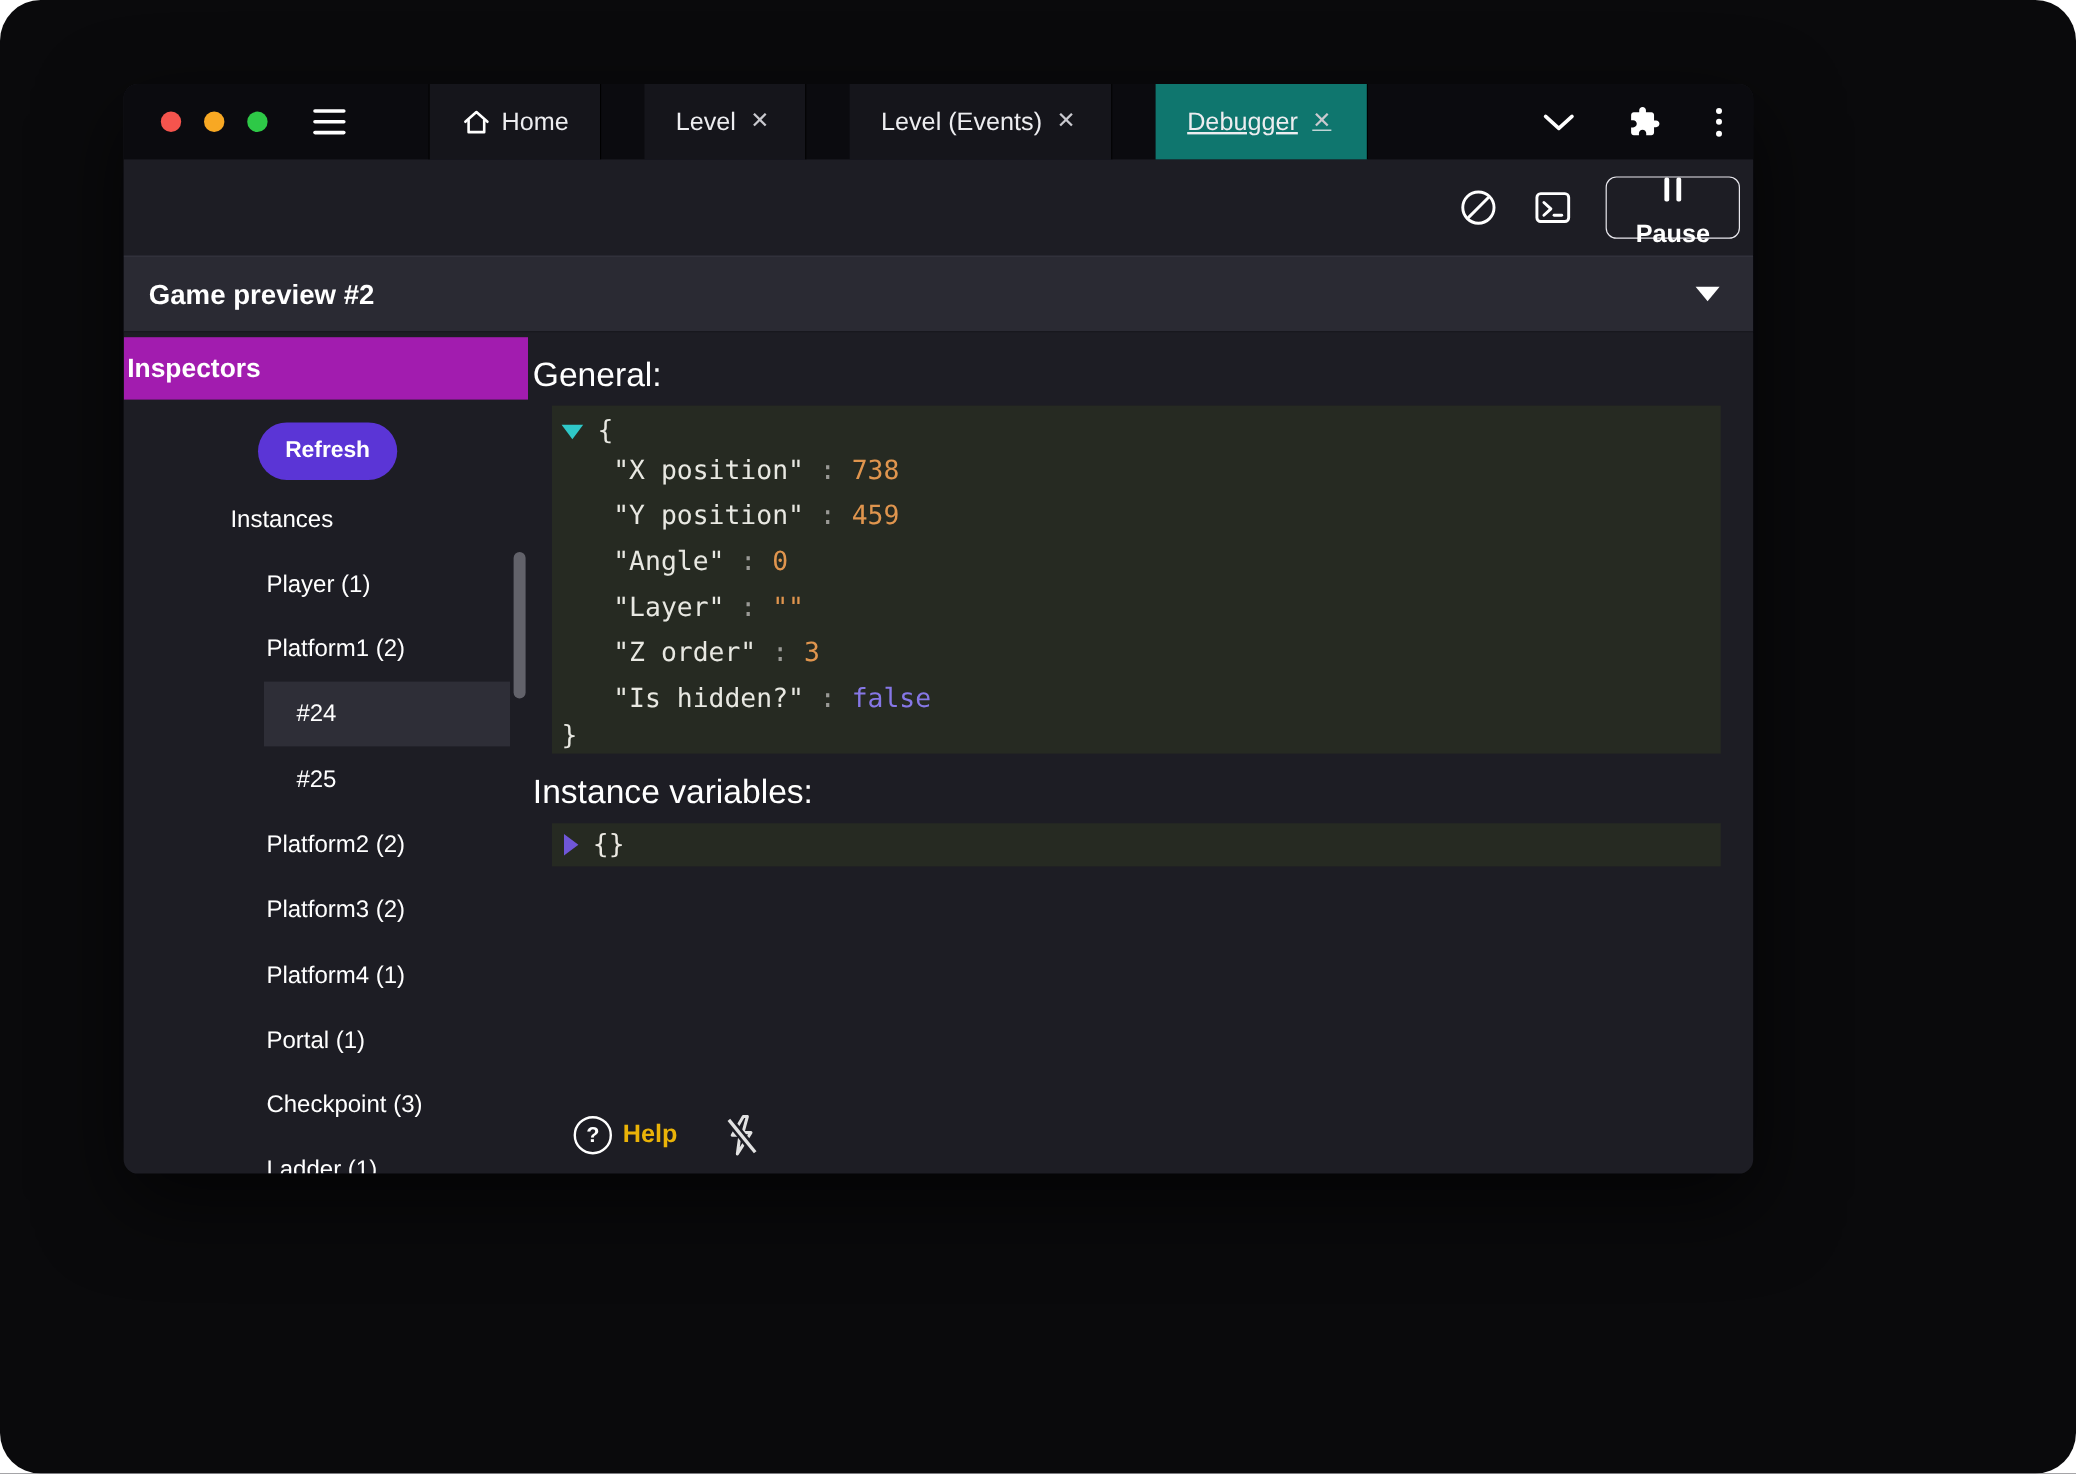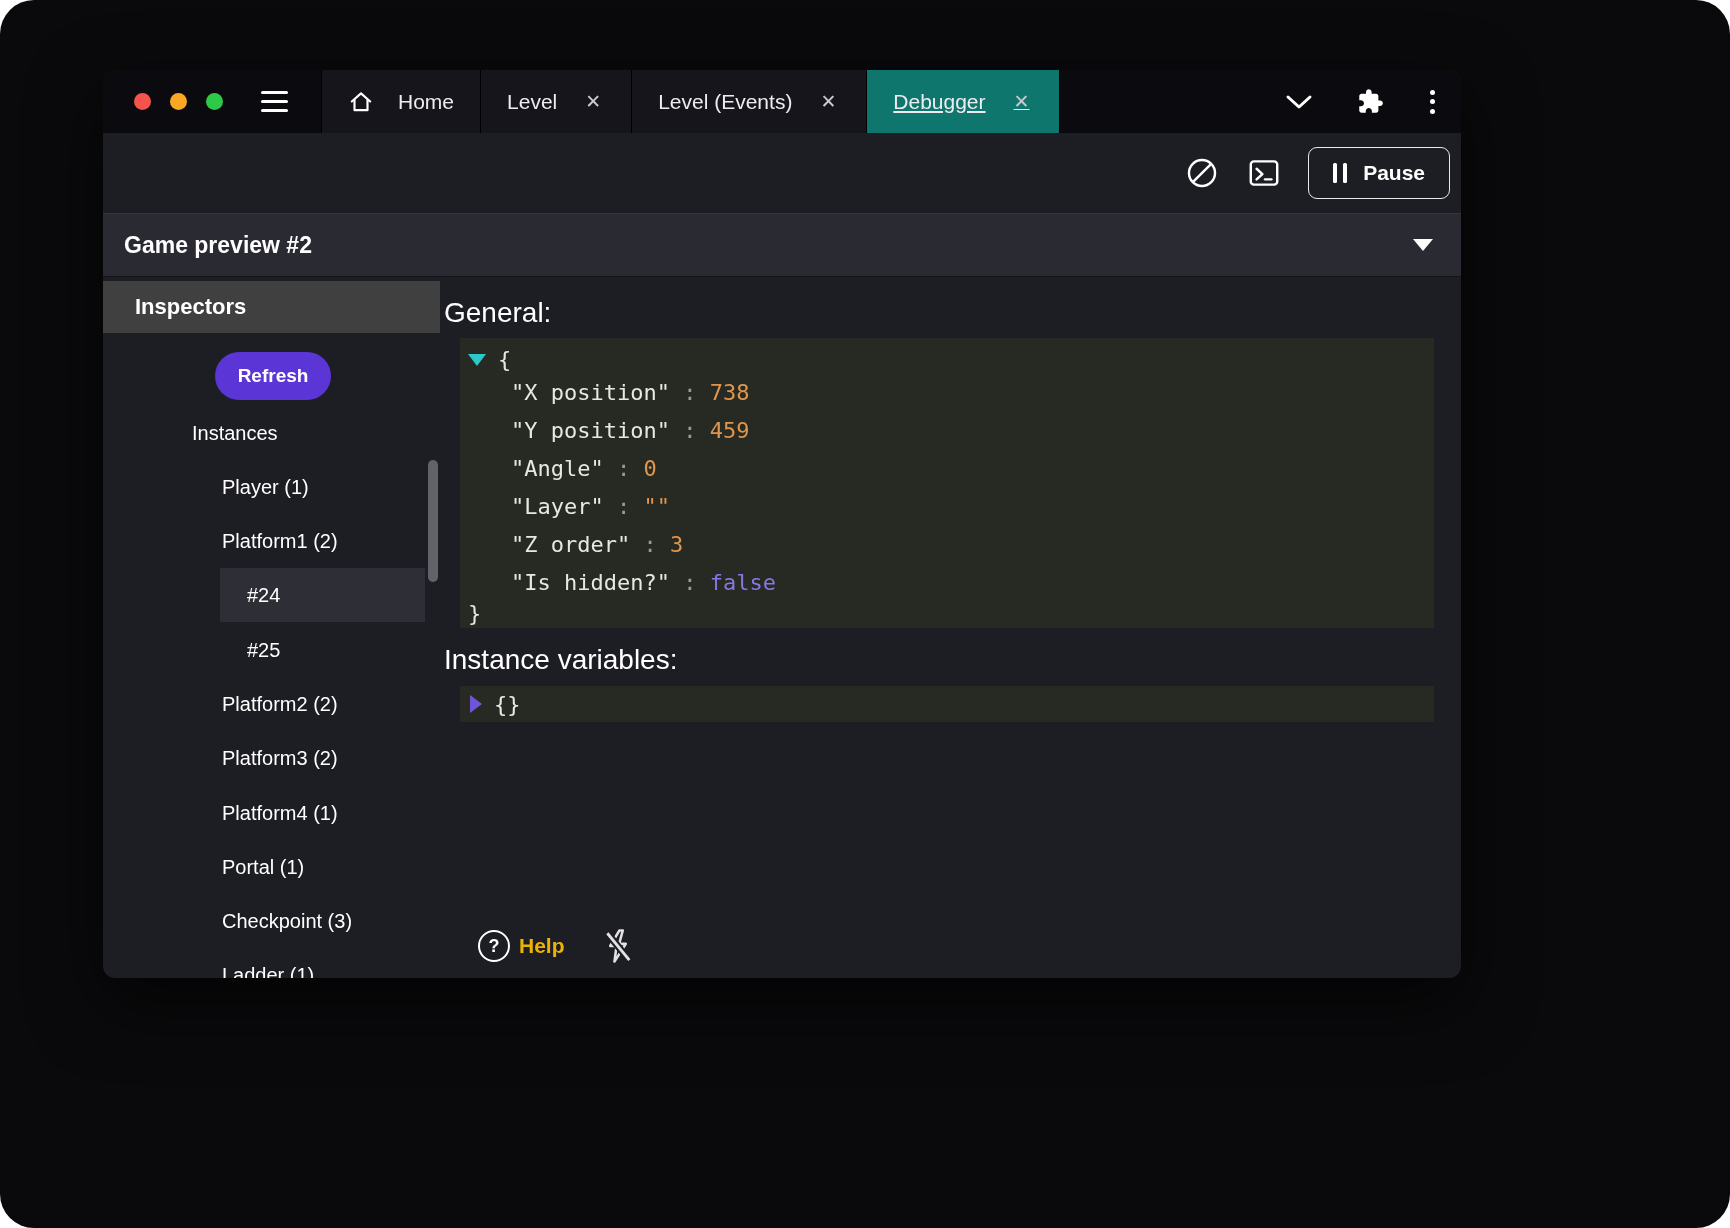--- a/index.html
+++ b/index.html
@@ -26,43 +26,43 @@
   .lights{display:flex;gap:19px;margin-left:31px;align-items:center;}
   .light{width:17px;height:17px;border-radius:50%;}
   .light.red{background:#f5544d;}
   .light.yellow{background:#f8a823;}
   .light.green{background:#2ec947;}
   .hamburger{margin-left:38px;display:flex;flex-direction:column;gap:6px;cursor:pointer;}
   .hamburger span{display:block;width:27px;height:3px;border-radius:2px;background:#ffffff;}
 
   .tabs{display:flex;height:63px;margin-left:33px;}
   .tab{
-    display:flex;align-items:center;gap:24px;padding:0 26px;
+    display:flex;align-items:center;gap:8px;padding:0 26px;
     background:#15151b;border-right:1px solid #000;
-    color:#ededf0;font-size:21px;white-space:nowrap;cursor:pointer;
+    color:#ededf0;font-size:21px;white-space:nowrap;cursor:pointer;margin-left:36px;
   }
   .tab:first-child{border-left:1px solid #000;}
   .tab.active{background:#0f766e;text-decoration:underline;}
   .tab .close{
     font-size:19px;color:#c9c9cf;line-height:1;padding:2px 4px;cursor:pointer;
   }
   .tabbar-right{margin-left:auto;display:flex;align-items:center;gap:44px;margin-right:24px;}
   .icon-btn{display:flex;align-items:center;justify-content:center;cursor:pointer;}
   .dots{display:flex;flex-direction:column;gap:4.5px;padding:2px;}
   .dots i{width:5px;height:5px;border-radius:50%;background:#fff;}
 
   
   .toolbar{
     position:absolute;top:63px;left:0;right:0;height:80px;
     background:#1d1d24;display:flex;align-items:center;justify-content:flex-end;
     gap:26px;padding-right:11px;box-sizing:border-box;
   }
   .pause-btn{
     display:flex;align-items:center;gap:16px;height:50px;padding:0 24px;
-    border:1.5px solid #e9e8ee;border-radius:9px;cursor:pointer;
+    border:1.5px solid #e9e8ee;border-radius:9px;cursor:pointer;flex-direction:column;
   }
   .pause-bars{display:flex;gap:6px;}
   .pause-bars span{display:block;width:4px;height:20px;background:#fff;border-radius:1.5px;}
   .pause-label{color:#fff;font-weight:bold;font-size:21px;}
 
   
   .preview-bar{
     position:absolute;top:143px;left:0;right:0;height:64px;
     background:#2a2a33;display:flex;align-items:center;
     padding:0 28px 0 21px;box-sizing:border-box;
@@ -74,22 +74,22 @@
     border-left:10px solid transparent;border-right:10px solid transparent;
     border-top:12px solid #ffffff;
   }
 
   
   .content{position:absolute;top:207px;left:0;right:0;bottom:0;}
 
   
   .sidebar{position:absolute;top:0;left:0;width:337px;height:100%;overflow:hidden;}
   .sidebar-header{
-    position:absolute;top:4px;left:0;right:0;height:52px;background:#404040;
-    display:flex;align-items:center;padding-left:32px;
+    position:absolute;top:4px;left:0;right:0;height:52px;background:#a21caf;
+    display:flex;align-items:center;padding-left:3px;
     color:#fff;font-weight:600;font-size:22px;
   }
   .refresh-btn{
     position:absolute;top:75px;left:112px;width:116px;height:48px;
     background:#5b35d6;border:none;border-radius:26px;cursor:pointer;
     color:#fff;font-weight:bold;font-size:19px;font-family:inherit;
   }
   .srow{
     position:absolute;height:54px;display:flex;align-items:center;
     color:#ffffff;font-size:20px;cursor:pointer;white-space:nowrap;

